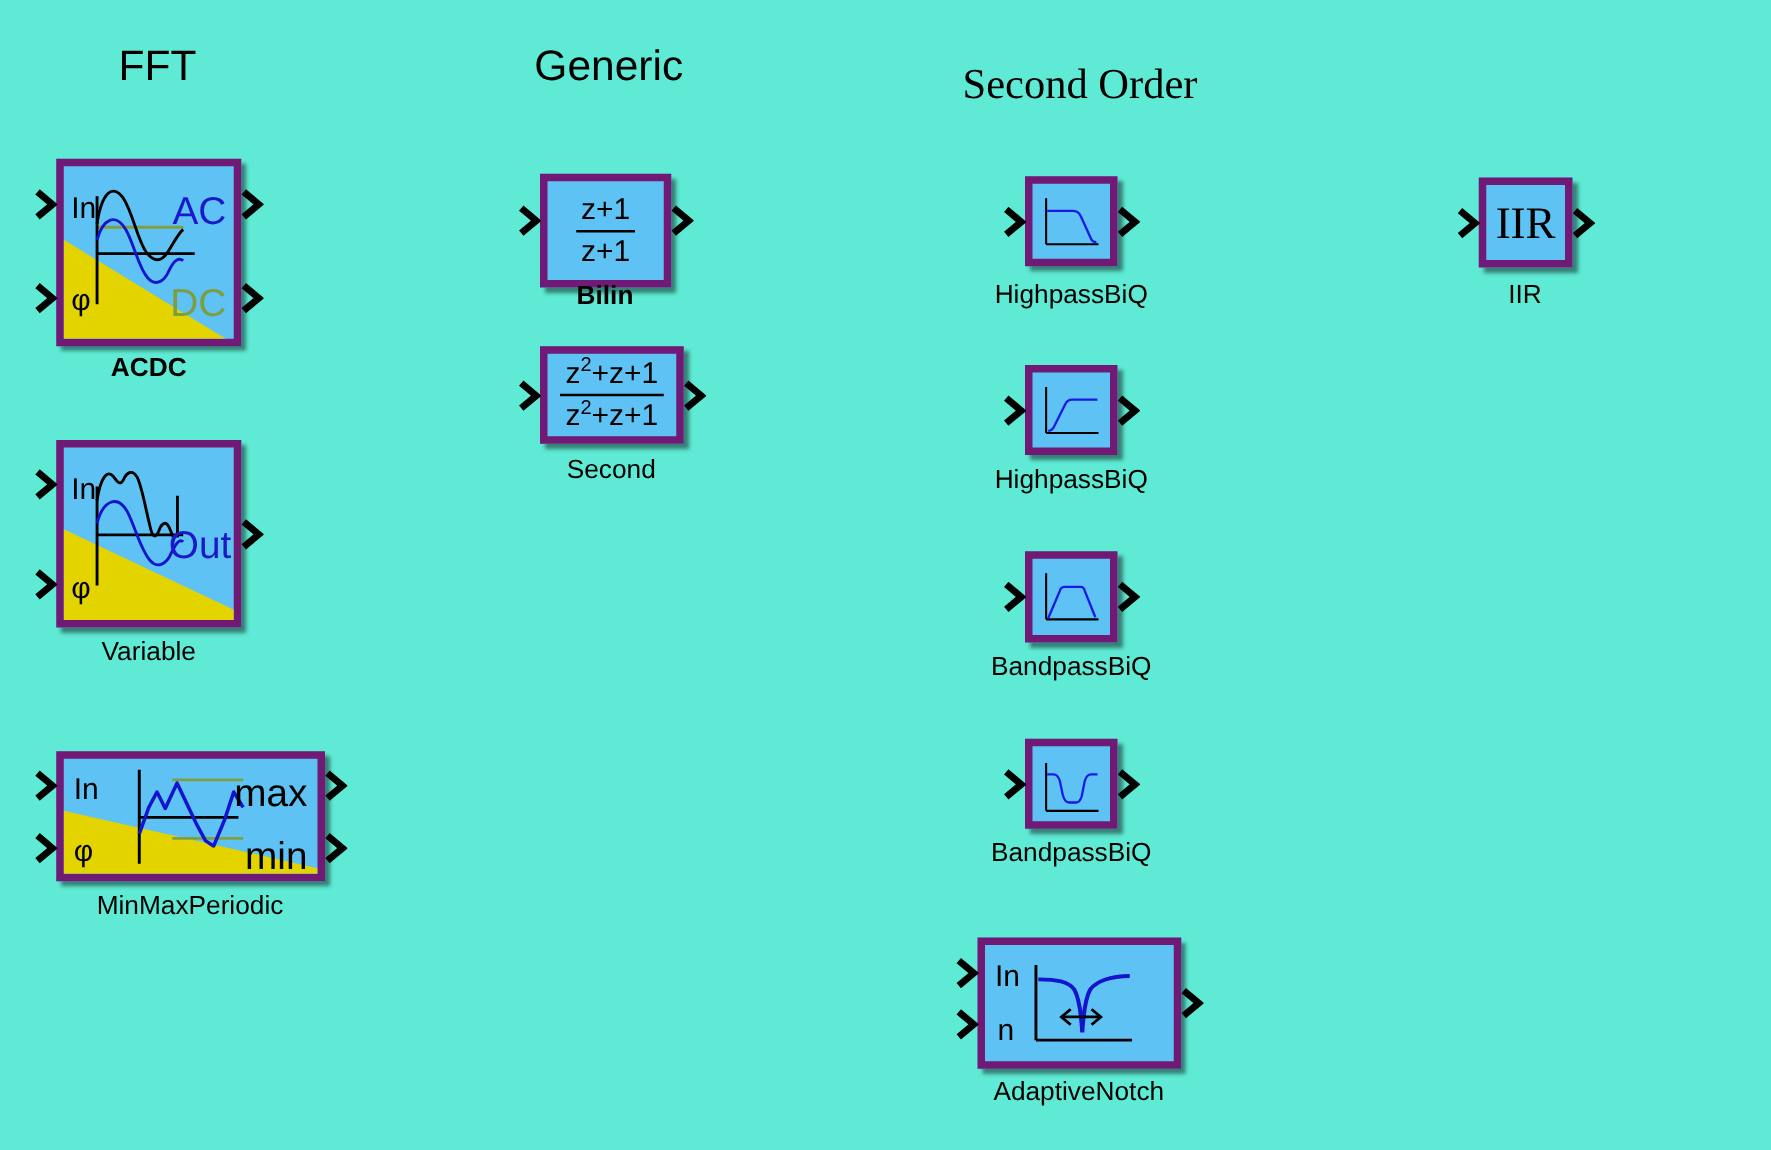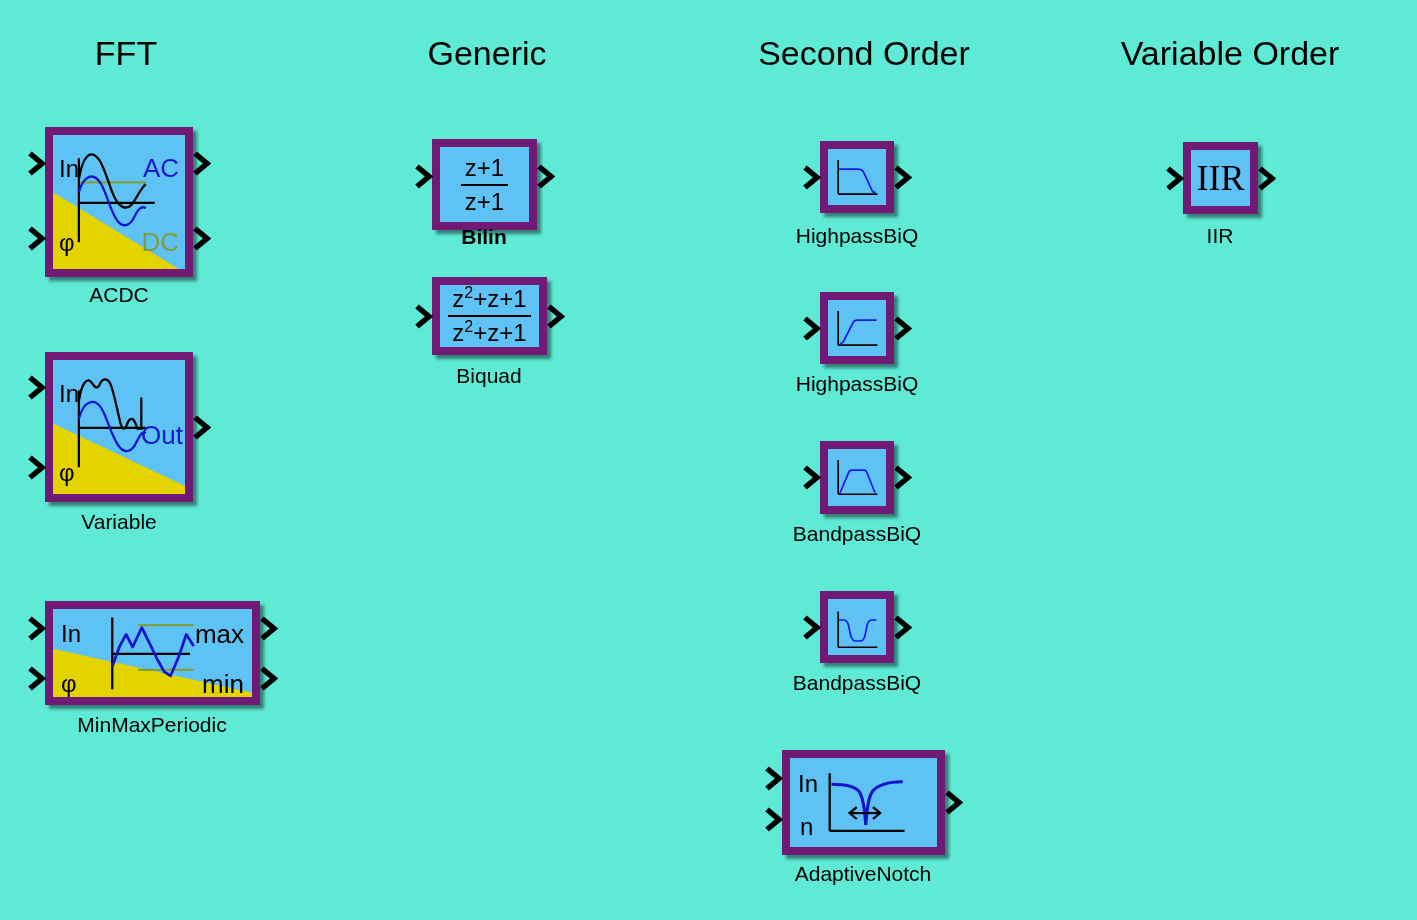--- a/index.html
+++ b/index.html
@@ -1,44 +1,43 @@
 <!DOCTYPE html>
 <html><head>
 <meta charset="utf-8">
 <style>
   html,body{margin:0;padding:0;background:#fff;}
   #canvas{position:relative;width:1417px;height:920px;background:#5eead4;overflow:hidden;
           font-family:"Liberation Sans",sans-serif;}
   .hdr{position:absolute;font-size:34px;color:#000;transform:translateX(-50%);white-space:nowrap;}
-  .blk{position:absolute;background:#5EC2F4;border:8px solid #701a75;box-sizing:border-box;
+  .blk{position:absolute;background:#5EC2F4;border:6px solid #701a75;box-sizing:border-box;
        box-shadow:4px 4px 3px rgba(0,0,0,0.45);}
   .blk svg.icon{position:absolute;left:0;top:0;width:100%;height:100%;}
   .lbl{position:absolute;font-size:21px;color:#000;transform:translateX(-50%);white-space:nowrap;}
   .port{position:absolute;}
   .bt{position:absolute;font-size:24px;color:#000;line-height:1.1;}
-  .bt.big{font-size:26px;}
+  .bt.big{font-size:31px;}
   .bt.blue{color:#1A1AC8;}
   .bt.olive{color:#7E9E3E;}
   .frac-wrap{display:flex;width:100%;height:100%;align-items:center;justify-content:center;}
   .frac{display:flex;flex-direction:column;align-items:center;font-size:24px;color:#000;}
   .num{border-bottom:2px solid #000;padding:0 4px 2px;}
   .den{padding-top:2px;}
   .sup{font-size:16px;vertical-align:super;line-height:0;}
   .iir-wrap{display:flex;width:100%;height:100%;align-items:center;justify-content:center;
             font-family:"Liberation Serif",serif;font-size:36px;color:#000;}
 </style>
 </head>
 <body>
 
 <div id="canvas">
 
   <div class="hdr" style="left:126px;top:34px;">FFT</div>
   <div class="hdr" style="left:487px;top:34px;">Generic</div>
-  <div class="hdr" style="left:864px;top:34px;">Second Order</div>
-  <div class="hdr" style="left:1230px;top:34px;">Variable Order</div>
+  <div class="hdr" style="left:864px;top:49px;font-family:Liberation Serif, serif;">Second Order</div>
 
   <div class="blk" style="left:45px;top:127px;width:148px;height:150px;">
     <svg class="icon" viewBox="0 0 148 150" preserveAspectRatio="none">
       <polygon points="0,64 0,150 141,150" fill="#E3D400"></polygon>
       <line x1="29" y1="53" x2="104" y2="53" stroke="#809F40" stroke-width="2.5"></line>
       <line x1="29" y1="76" x2="114" y2="76" stroke="#000" stroke-width="2.5"></line>
       <line x1="29" y1="26" x2="29" y2="120" stroke="#000" stroke-width="2.5"></line>
       <path d="M29,50 C33,24 42,14 52,28 C60,40 64,64 72,75 C78,83 85,84 91,74 C96,66 100,58 104,55" fill="none" stroke="#000" stroke-width="2.5"></path>
       <path d="M29,64 C34,46 45,40 54,55 C61,67 65,88 73,97 C79,104 87,102 92,90 C96,82 100,79 104,82" fill="none" stroke="#1414CC" stroke-width="2.5"></path>
     </svg>
@@ -52,21 +51,21 @@
     </svg>
   <svg class="port" style="left:26px;top:225px;" width="20" height="27">
       <path d="M4 3.5 L16 13.5 L4 23.5" fill="none" stroke="#000" stroke-width="5.5"></path>
     </svg>
   <svg class="port" style="left:191px;top:150px;" width="20" height="27">
       <path d="M4 3.5 L16 13.5 L4 23.5" fill="none" stroke="#000" stroke-width="5.5"></path>
     </svg>
   <svg class="port" style="left:191px;top:225px;" width="20" height="27">
       <path d="M4 3.5 L16 13.5 L4 23.5" fill="none" stroke="#000" stroke-width="5.5"></path>
     </svg>
-  <div class="lbl" style="left:119px;top:283px;">ACDC</div>
+  <div class="lbl" style="left:119px;top:283px;font-weight:bold;">ACDC</div>
 
   <div class="blk" style="left:45px;top:352px;width:148px;height:150px;">
     <svg class="icon" viewBox="0 0 148 150" preserveAspectRatio="none">
       <polygon points="0,71 148,141 148,150 0,150" fill="#E3D400"></polygon>
       <line x1="29" y1="34" x2="29" y2="120" stroke="#000" stroke-width="2.5"></line>
       <line x1="29" y1="76" x2="104" y2="76" stroke="#000" stroke-width="2.5"></line>
       <path d="M29,46 C32,26 38,19 43,25 C46,29 49,34 52,28 C55,21 60,19 64,26 C68,34 71,52 75,68 C77,78 80,80 83,72 C85,66 89,63 92,70 L95,77 L99,77 L99,42" fill="none" stroke="#000" stroke-width="2.5"></path>
       <path d="M29,66 C34,46 47,40 56,57 C62,69 67,89 75,98 C81,105 89,103 94,91 C98,83 101,79 104,82" fill="none" stroke="#1414CC" stroke-width="2.5"></path>
     </svg>
     <div class="bt" style="left:6px;top:21px;">In</div>
@@ -135,21 +134,21 @@
         <div class="den"><span>z</span><span class="sup">2</span><span>+z+1</span></div>
       </div>
     </div>
   </div>
   <svg class="port" style="left:413px;top:303px;" width="20" height="27">
       <path d="M4 3.5 L16 13.5 L4 23.5" fill="none" stroke="#000" stroke-width="5.5"></path>
     </svg>
   <svg class="port" style="left:545px;top:303px;" width="20" height="27">
       <path d="M4 3.5 L16 13.5 L4 23.5" fill="none" stroke="#000" stroke-width="5.5"></path>
     </svg>
-  <div class="lbl" style="left:489px;top:364px;">Biquad</div>
+  <div class="lbl" style="left:489px;top:364px;">Second</div>
 
   <div class="blk" style="left:820px;top:141px;width:74px;height:72px;">
     <svg class="icon" viewBox="0 0 74 72" preserveAspectRatio="none">
       <line x1="13" y1="14" x2="13" y2="58" stroke="#000" stroke-width="2"></line>
       <line x1="13" y1="58" x2="63" y2="58" stroke="#000" stroke-width="2"></line>
       <path d="M14,26 L38,26 Q44,26 46,31 L56,53 Q57,56 61,56" fill="none" stroke="#1A1AE8" stroke-width="2.2"></path>
     </svg>
   </div>
   <svg class="port" style="left:801px;top:164px;" width="20" height="27">
       <path d="M4 3.5 L16 13.5 L4 23.5" fill="none" stroke="#000" stroke-width="5.5"></path>

